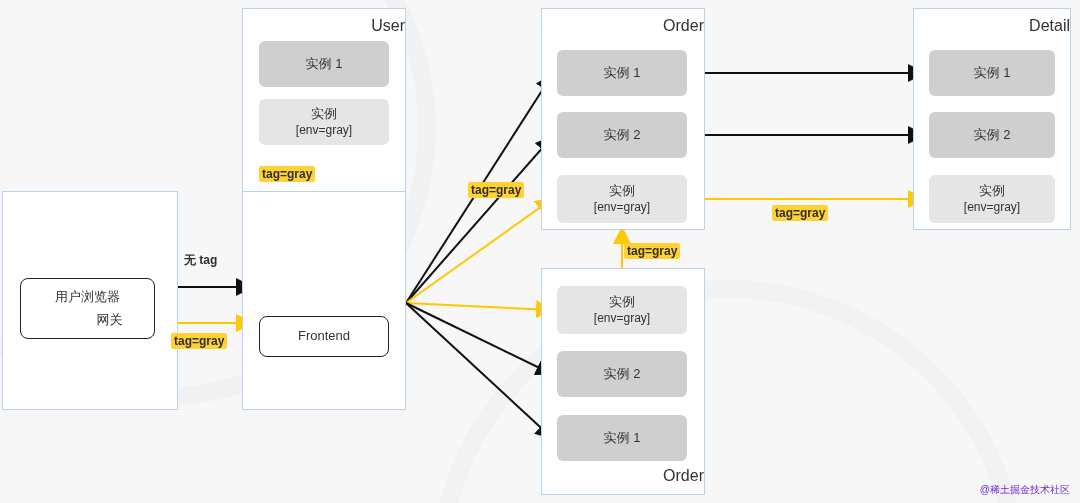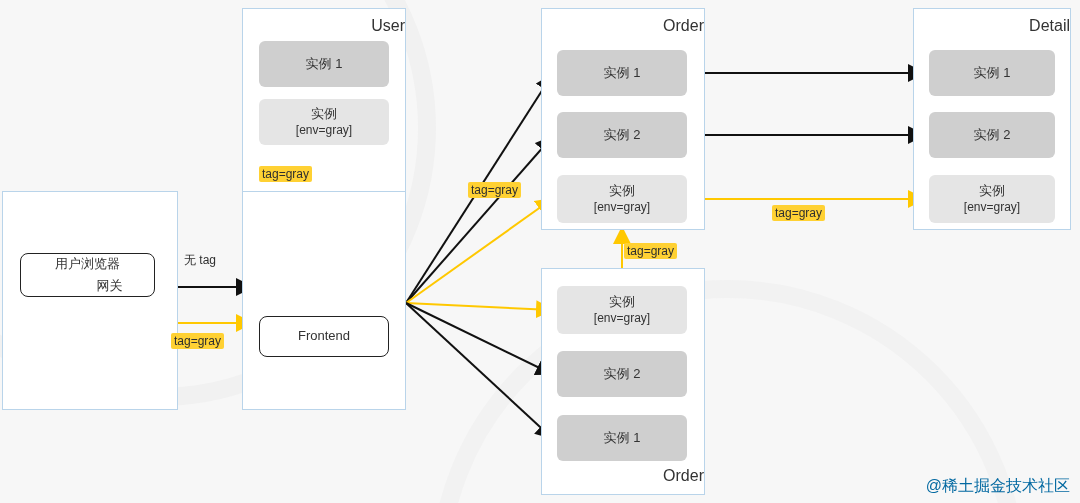--- a/index.html
+++ b/index.html
@@ -51,27 +51,28 @@
   }
   .node .sub{font-size:12px;}
   .tag{
     position:absolute;
     font-size:12px;
     color:#2f2f2f;
     background:#ffd133;
     padding:1px 3px;
     white-space:nowrap;
     border-radius:2px;
+    font-weight:bold;
   }
   .tag.plain{background:transparent;padding:0;}
   .watermark{
     position:absolute;
     right:10px;bottom:6px;
-    font-size:16px;
-    color:#0369a1;
+    font-size:10px;
+    color:#6d28d9;
     text-align:center;
   }
 </style>
 </head>
 <body>
 
 <div class="canvas">
 
   <div class="bgswirl" style="left:-120px;top:-150px;width:520px;height:520px;"></div>
   <div class="bgswirl" style="left:430px;top:280px;width:560px;height:560px;border-color:#f2f2f2;"></div>
@@ -125,21 +126,21 @@
 
   <div>
     <div class="node gray" style="left:259px;top:41px;width:130px;height:46px;">
       <span>实例 1</span>
     </div>
     <div class="node yellow" style="left:259px;top:99px;width:130px;height:46px;">
       <span>实例</span>
       <span class="sub">[env=gray]</span>
     </div>
 
-    <div class="node outline" style="left:20px;top:253px;width:135px;height:44px;">
+    <div class="node outline" style="left:20px;top:278px;width:135px;height:61px;">
       <span>用户浏览器</span>
       <span style="margin-top:6px;margin-left:44px;">网关</span>
     </div>
     <div class="node outline" style="left:259px;top:283px;width:130px;height:41px;margin-top:33px;">
       <span>Frontend</span>
     </div>
 
     <div class="node gray" style="left:557px;top:50px;width:130px;height:46px;">
       <span>实例 1</span>
     </div>

